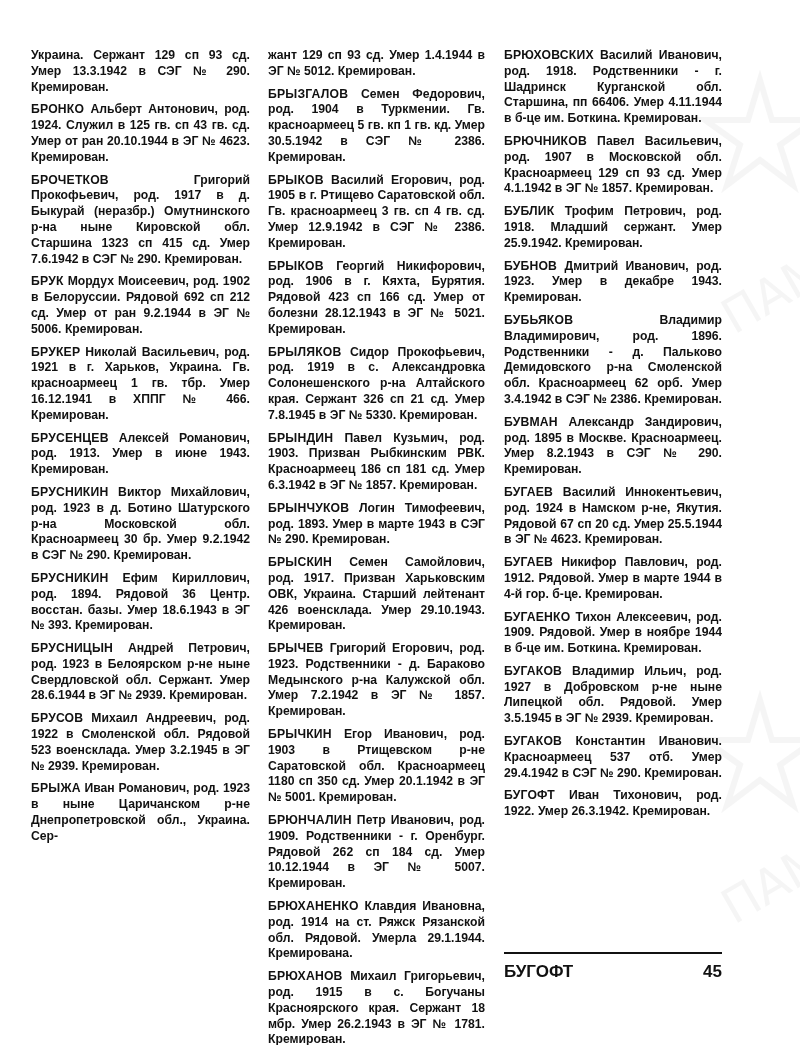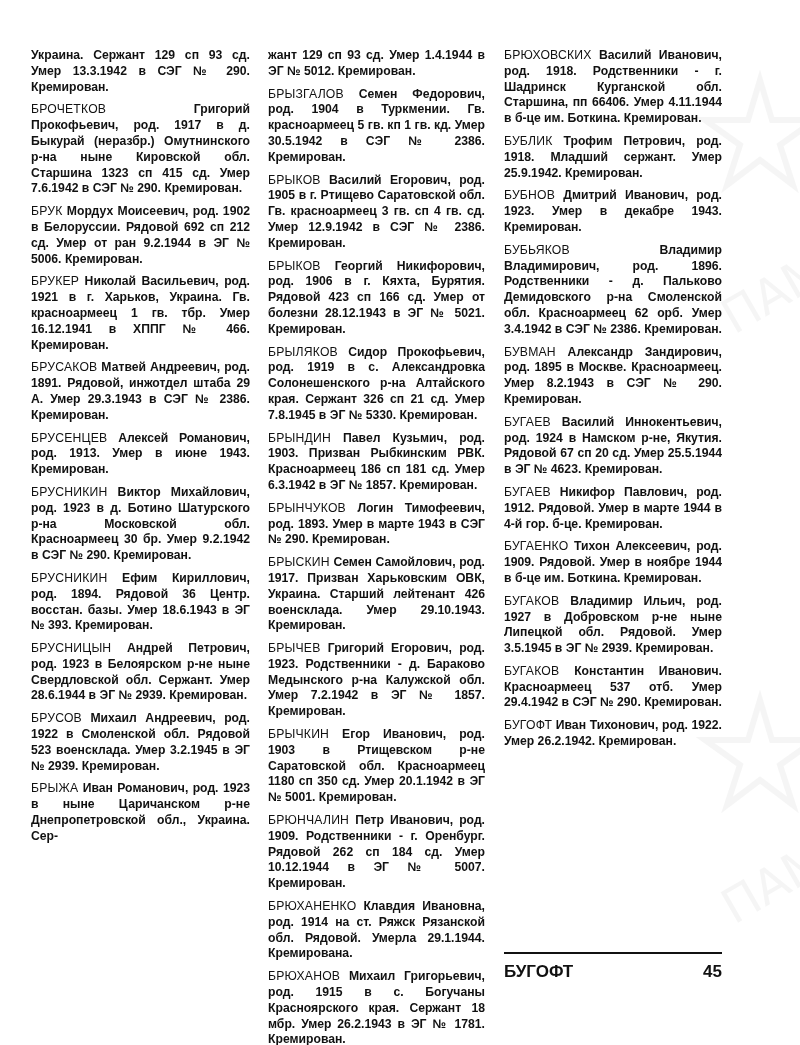--- a/index.html
+++ b/index.html
@@ -14,45 +14,45 @@
   }
   .col {
     position: absolute; top: 48px;
     font-size: 12.2px; line-height: 15.8px; font-weight: bold;
     text-align: justify; hyphens: manual;
   }
   .col1 { left: 31px; width: 219px; }
   .col2 { left: 268px; width: 217px; }
   .col3 { left: 504px; width: 218px; }
   .entry { margin: 0 0 7px 0; }
-  .surname { font-weight: 400; letter-spacing: 0.2px; }
+  .surname { font-weight: 700; letter-spacing: 0.2px; }
   .body { font-weight: bold; }
   .footer {
     position: absolute; left: 504px; width: 218px; top: 952px;
   }
   .footer-rule { height: 0; border-top: 2.5px solid #111; margin: 0 0 8px 0; }
   .footer-row { display: flex; justify-content: space-between; align-items: baseline;
     font-size: 17px; font-weight: 900; }
 </style>
 </head>
 <body>
 
 <svg class="watermark" viewBox="0 0 140 900">
   <polygon points="70,20 82,60 125,60 90,85 103,125 70,100 37,125 50,85 15,60 58,60" fill="none" stroke="#888" stroke-width="6"></polygon>
   <polygon points="70,640 82,680 125,680 90,705 103,745 70,720 37,745 50,705 15,680 58,680" fill="none" stroke="#888" stroke-width="6"></polygon>
   <text x="40" y="260" font-size="48" fill="#888" transform="rotate(-30 70 260)" font-family="DejaVu Sans, sans-serif">ПАМЯТЬ</text>
   <text x="40" y="850" font-size="48" fill="#888" transform="rotate(-30 70 850)" font-family="DejaVu Sans, sans-serif">ПАМЯТЬ</text>
 </svg>
 
 <div class="col col1">
   <p class="entry"><span class="surname"></span><span class="body">Украина. Сержант 129 сп 93 сд. Умер 13.3.1942 в СЭГ № 290. Кремирован.</span></p>
+  <p class="entry"><span class="surname">БРОНКО</span><span class="body"> Альберт Антонович, род. 1924. Служил в 125 гв. сп 43 гв. сд. Умер от ран 20.10.1944 в ЭГ № 4623. Кремирован.</span></p>
   <p class="entry"><span class="surname">БРОЧЕТКОВ</span><span class="body"> Григорий Прокофьевич, род. 1917 в д. Быкурай (неразбр.) Омутнинского р-на ныне Кировской обл. Старшина 1323 сп 415 сд. Умер 7.6.1942 в СЭГ № 290. Кремирован.</span></p>
   <p class="entry"><span class="surname">БРУК</span><span class="body"> Мордух Моисеевич, род. 1902 в Белоруссии. Рядовой 692 сп 212 сд. Умер от ран 9.2.1944 в ЭГ № 5006. Кремирован.</span></p>
   <p class="entry"><span class="surname">БРУКЕР</span><span class="body"> Николай Васильевич, род. 1921 в г. Харьков, Украина. Гв. красноармеец 1 гв. тбр. Умер 16.12.1941 в ХППГ № 466. Кремирован.</span></p>
-  <p class="entry"><span class="surname">БРУСАКОВ</span><span class="body"> Матвей Андреевич, род. 1891. Рядовой, инжотдел штаба 29 А. Умер 29.3.1943 в СЭГ № 2386. Кремирован.</span></p>
   <p class="entry"><span class="surname">БРУСЕНЦЕВ</span><span class="body"> Алексей Романович, род. 1913. Умер в июне 1943. Кремирован.</span></p>
   <p class="entry"><span class="surname">БРУСНИКИН</span><span class="body"> Виктор Михайлович, род. 1923 в д. Ботино Шатурского р-на Московской обл. Красноармеец 30 бр. Умер 9.2.1942 в СЭГ № 290. Кремирован.</span></p>
   <p class="entry"><span class="surname">БРУСНИКИН</span><span class="body"> Ефим Кириллович, род. 1894. Рядовой 36 Центр. восстан. базы. Умер 18.6.1943 в ЭГ № 393. Кремирован.</span></p>
   <p class="entry"><span class="surname">БРУСНИЦЫН</span><span class="body"> Андрей Петрович, род. 1923 в Белоярском р-не ныне Свердловской обл. Сержант. Умер 28.6.1944 в ЭГ № 2939. Кремирован.</span></p>
   <p class="entry"><span class="surname">БРУСОВ</span><span class="body"> Михаил Андреевич, род. 1922 в Смоленской обл. Рядовой 523 военсклада. Умер 3.2.1945 в ЭГ № 2939. Кремирован.</span></p>
   <p class="entry"><span class="surname">БРЫЖА</span><span class="body"> Иван Романович, род. 1923 в ныне Царичанском р-не Днепропетровской обл., Украина. Сер-</span></p>
 </div>
 
 <div class="col col2">
   <p class="entry"><span class="surname"></span><span class="body">жант 129 сп 93 сд. Умер 1.4.1944 в ЭГ № 5012. Кремирован.</span></p>
@@ -65,30 +65,31 @@
   <p class="entry"><span class="surname">БРЫСКИН</span><span class="body"> Семен Самойлович, род. 1917. Призван Харьковским ОВК, Украина. Старший лейтенант 426 военсклада. Умер 29.10.1943. Кремирован.</span></p>
   <p class="entry"><span class="surname">БРЫЧЕВ</span><span class="body"> Григорий Егорович, род. 1923. Родственники - д. Бараково Медынского р-на Калужской обл. Умер 7.2.1942 в ЭГ № 1857. Кремирован.</span></p>
   <p class="entry"><span class="surname">БРЫЧКИН</span><span class="body"> Егор Иванович, род. 1903 в Ртищевском р-не Саратовской обл. Красноармеец 1180 сп 350 сд. Умер 20.1.1942 в ЭГ № 5001. Кремирован.</span></p>
   <p class="entry"><span class="surname">БРЮНЧАЛИН</span><span class="body"> Петр Иванович, род. 1909. Родственники - г. Оренбург. Рядовой 262 сп 184 сд. Умер 10.12.1944 в ЭГ № 5007. Кремирован.</span></p>
   <p class="entry"><span class="surname">БРЮХАНЕНКО</span><span class="body"> Клавдия Ивановна, род. 1914 на ст. Ряжск Рязанской обл. Рядовой. Умерла 29.1.1944. Кремирована.</span></p>
   <p class="entry"><span class="surname">БРЮХАНОВ</span><span class="body"> Михаил Григорьевич, род. 1915 в с. Богучаны Красноярского края. Сержант 18 мбр. Умер 26.2.1943 в ЭГ № 1781. Кремирован.</span></p>
 </div>
 
 <div class="col col3">
   <p class="entry"><span class="surname">БРЮХОВСКИХ</span><span class="body"> Василий Иванович, род. 1918. Родственники - г. Шадринск Курганской обл. Старшина, пп 66406. Умер 4.11.1944 в б-це им. Боткина. Кремирован.</span></p>
+  <p class="entry"><span class="surname">БРЮЧНИКОВ</span><span class="body"> Павел Васильевич, род. 1907 в Московской обл. Красноармеец 129 сп 93 сд. Умер 4.1.1942 в ЭГ № 1857. Кремирован.</span></p>
   <p class="entry"><span class="surname">БУБЛИК</span><span class="body"> Трофим Петрович, род. 1918. Младший сержант. Умер 25.9.1942. Кремирован.</span></p>
   <p class="entry"><span class="surname">БУБНОВ</span><span class="body"> Дмитрий Иванович, род. 1923. Умер в декабре 1943. Кремирован.</span></p>
   <p class="entry"><span class="surname">БУБЬЯКОВ</span><span class="body"> Владимир Владимирович, род. 1896. Родственники - д. Пальково Демидовского р-на Смоленской обл. Красноармеец 62 орб. Умер 3.4.1942 в СЭГ № 2386. Кремирован.</span></p>
   <p class="entry"><span class="surname">БУВМАН</span><span class="body"> Александр Зандирович, род. 1895 в Москве. Красноармеец. Умер 8.2.1943 в СЭГ № 290. Кремирован.</span></p>
   <p class="entry"><span class="surname">БУГАЕВ</span><span class="body"> Василий Иннокентьевич, род. 1924 в Намском р-не, Якутия. Рядовой 67 сп 20 сд. Умер 25.5.1944 в ЭГ № 4623. Кремирован.</span></p>
   <p class="entry"><span class="surname">БУГАЕВ</span><span class="body"> Никифор Павлович, род. 1912. Рядовой. Умер в марте 1944 в 4-й гор. б-це. Кремирован.</span></p>
   <p class="entry"><span class="surname">БУГАЕНКО</span><span class="body"> Тихон Алексеевич, род. 1909. Рядовой. Умер в ноябре 1944 в б-це им. Боткина. Кремирован.</span></p>
   <p class="entry"><span class="surname">БУГАКОВ</span><span class="body"> Владимир Ильич, род. 1927 в Добровском р-не ныне Липецкой обл. Рядовой. Умер 3.5.1945 в ЭГ № 2939. Кремирован.</span></p>
   <p class="entry"><span class="surname">БУГАКОВ</span><span class="body"> Константин Иванович. Красноармеец 537 отб. Умер 29.4.1942 в СЭГ № 290. Кремирован.</span></p>
-  <p class="entry"><span class="surname">БУГОФТ</span><span class="body"> Иван Тихонович, род. 1922. Умер 26.2.1942. Кремирован.</span></p>
+  <p class="entry"><span class="surname">БУГОФТ</span><span class="body"> Иван Тихонович, род. 1922. Умер 26.3.1942. Кремирован.</span></p>
 </div>
 
 <div class="footer">
   <div class="footer-rule"></div>
   <div class="footer-row">
     <span>БУГОФТ</span>
     <span>45</span>
   </div>
 </div>
 

